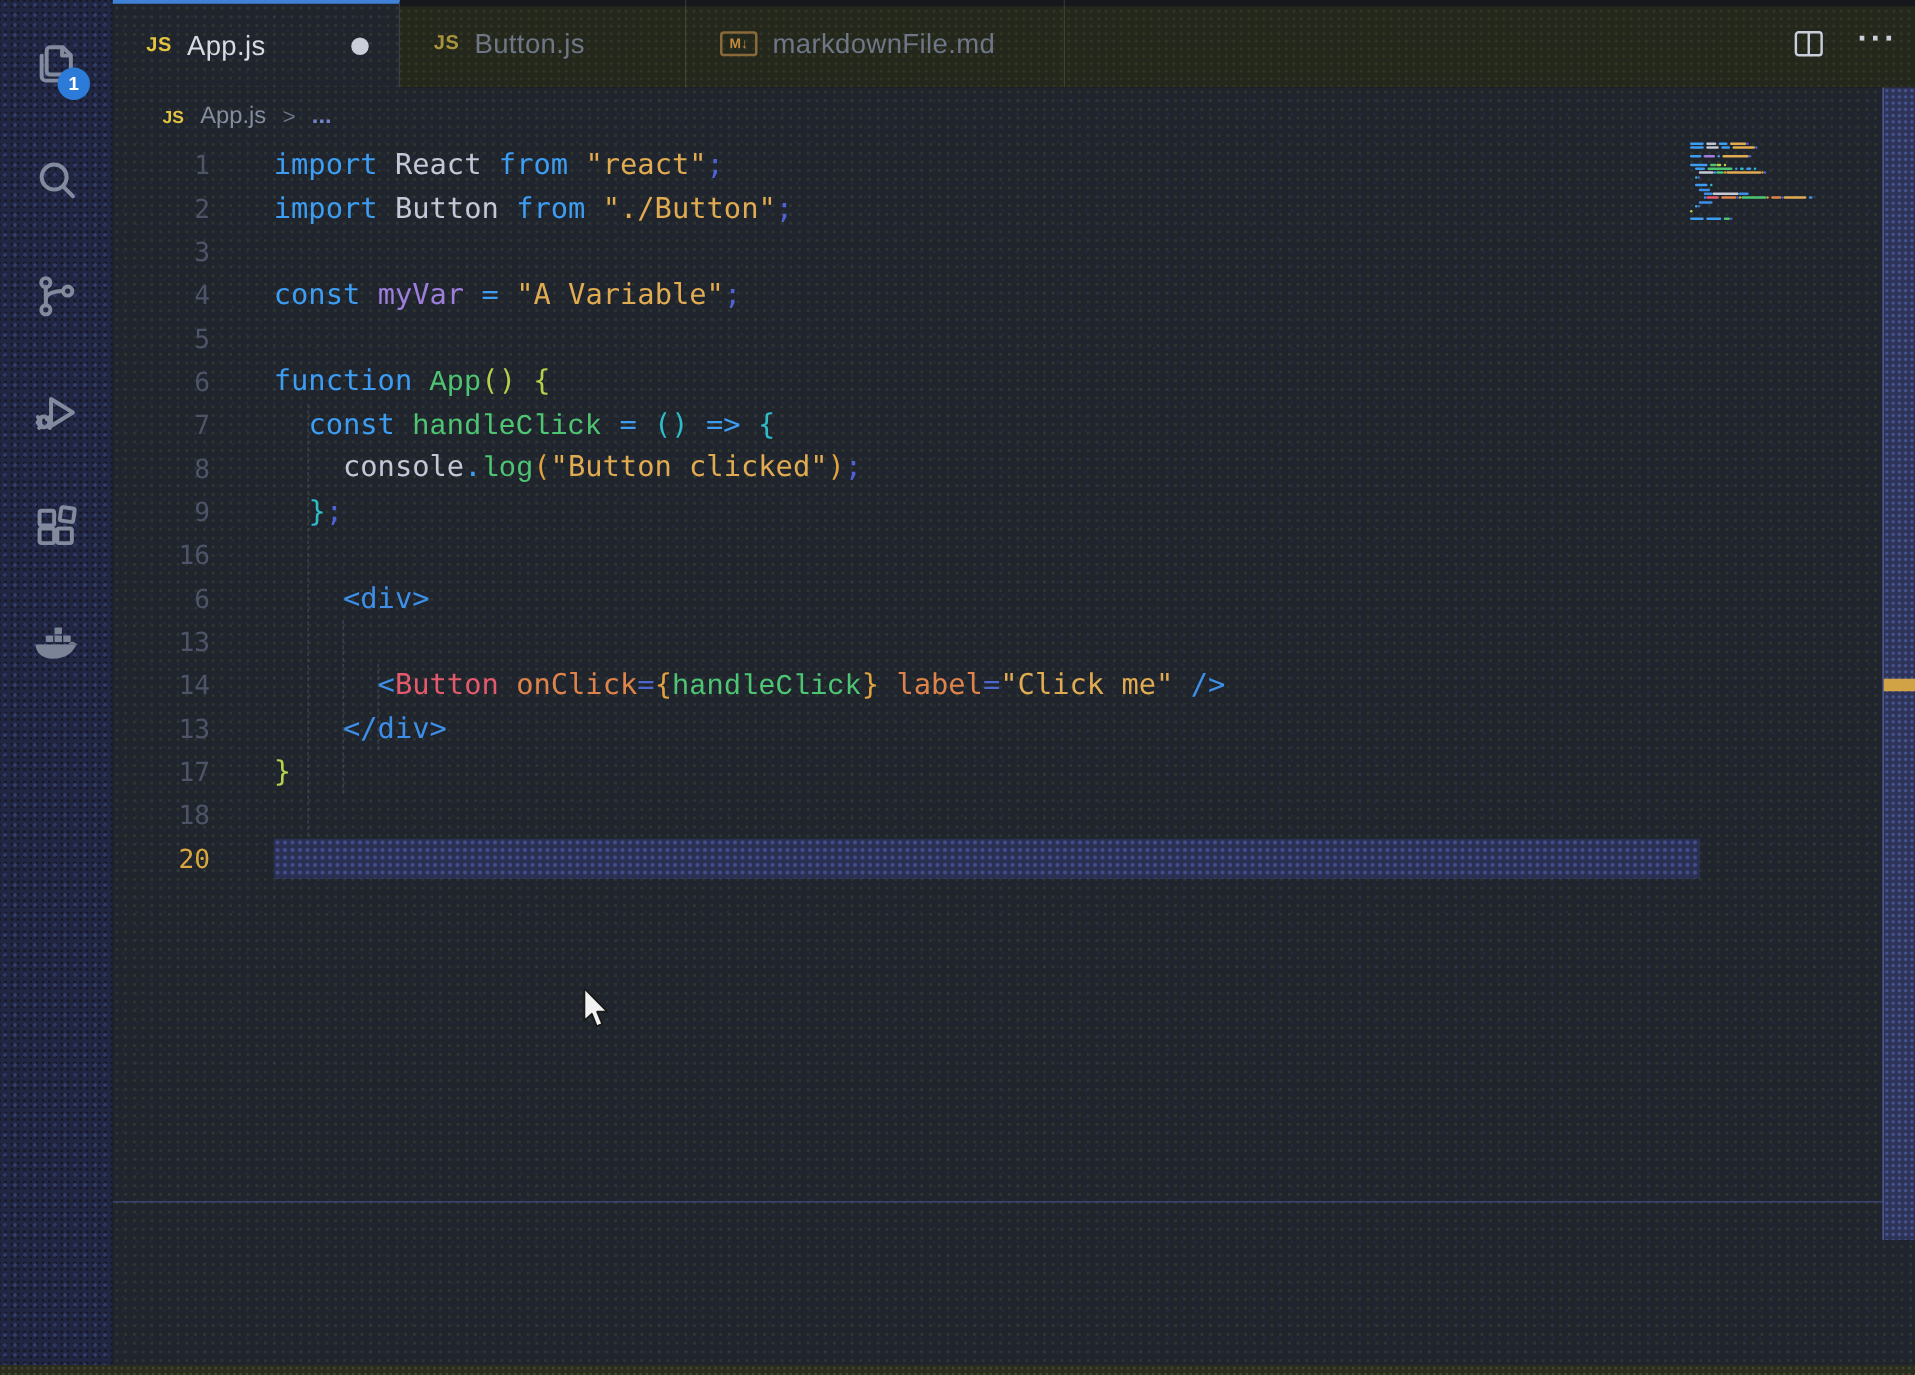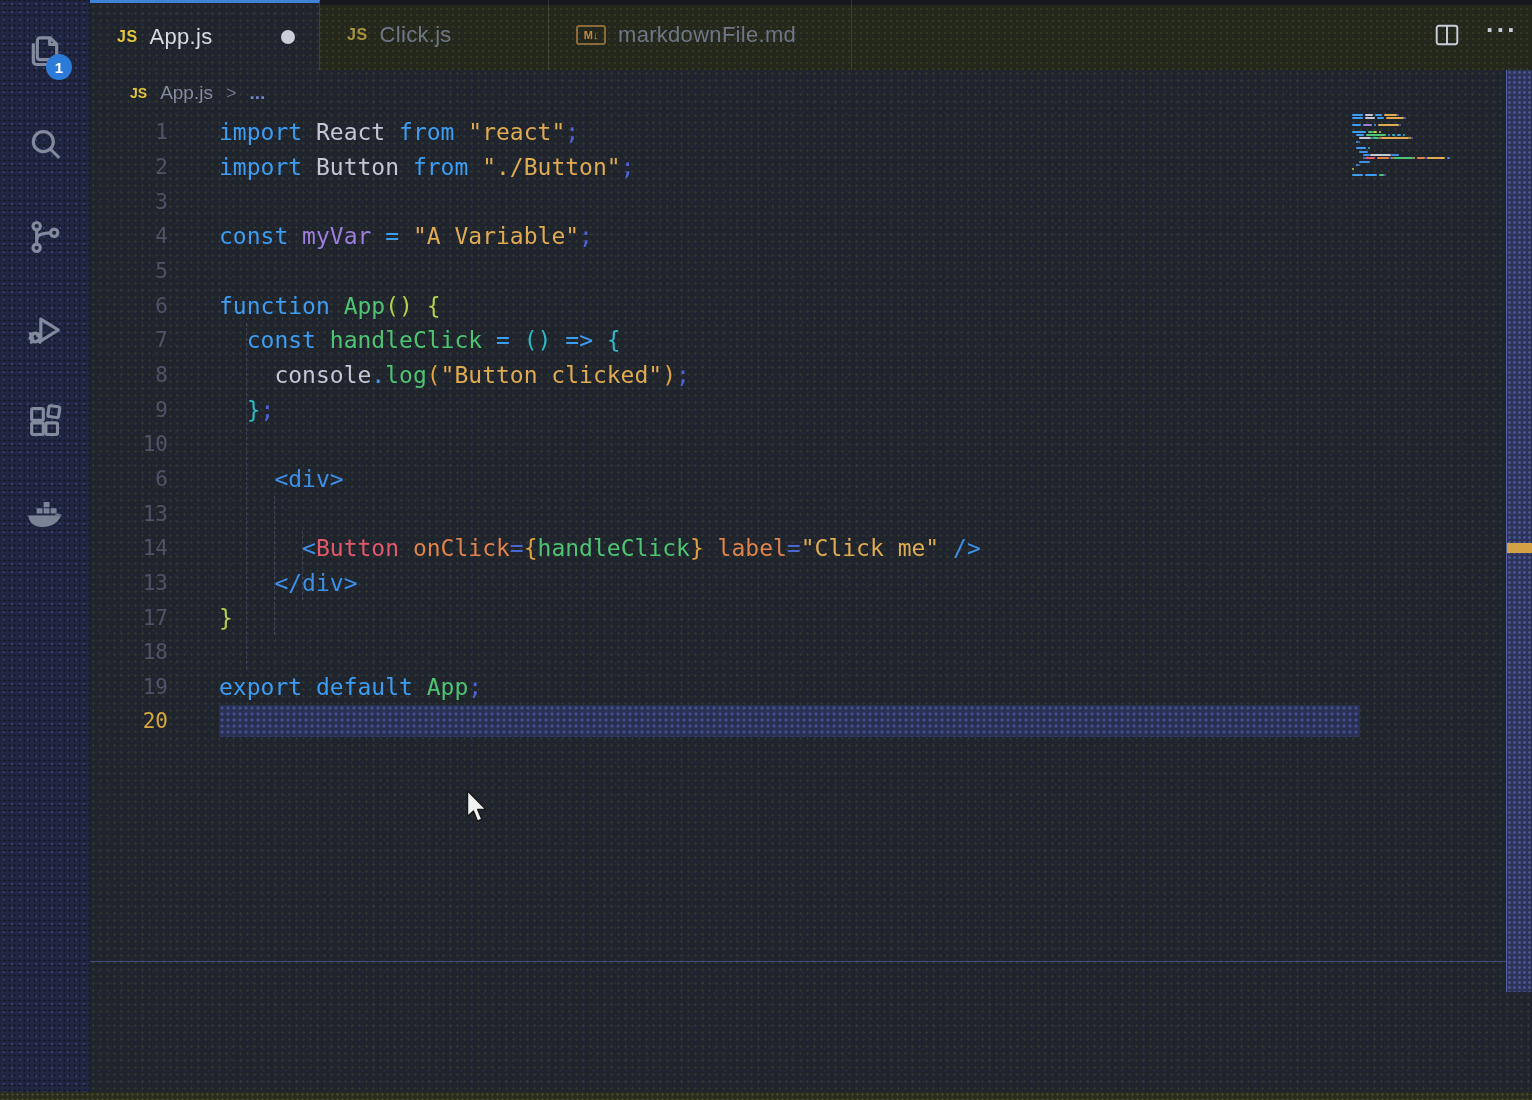--- a/index.html
+++ b/index.html
@@ -80,21 +80,21 @@
          font-size:21px; color:#4d5467; flex:none; }
   .row.active .num { color:#daa73e; }
   .row.active::after { content:""; position:absolute; left:129px; top:1px; width:1141px; height:32px;
     background-color:#2a3052;
     background-image: radial-gradient(rgba(110,125,240,.38) 1.4px, transparent 1.8px);
     background-size:6px 6px; z-index:0; }
   .code { margin-left:51px; white-space:pre; font-family:"DejaVu Sans Mono", monospace;
           font-size:23px; z-index:1; position:relative; }
   .tk-kw   { color:var(--c-kw); }
   .tk-ident{ color:var(--c-ident); }
-  .tk-fn   { color:var(--c-fn); }
+  .tk-fn   { color:var(--c-fn);font-family:Liberation Mono, monospace; }
   .tk-var  { color:var(--c-var); }
   .tk-str  { color:var(--c-str); }
   .tk-attr { color:var(--c-attr); }
   .tk-comp { color:var(--c-comp); }
   .tk-tag  { color:var(--c-tag); }
   .tk-text { color:var(--c-text); }
   .tk-b1   { color:var(--c-b1); }
   .tk-b2   { color:var(--c-b2); }
   .tk-b3   { color:var(--c-b3); }
   .tk-semi { color:var(--c-semi); }
@@ -181,21 +181,21 @@
   <div class="tabbar tex-tabs">
     <div class="tabbar-top"></div>
     <div class="tabs">
       <div class="tab active tex-editor" style="width:230px">
         <span class="js-glyph">JS</span>
         <span class="label">App.js</span>
         <span class="mod-dot"></span>
       </div>
       <div class="tab inactive" style="width:229px">
         <span class="js-glyph">JS</span>
-        <span class="label">Click.js</span>
+        <span class="label">Button.js</span>
       </div>
       <div class="tab inactive" style="width:303px">
         <span class="md-glyph">M↓</span>
         <span class="label">markdownFile.md</span>
       </div>
     </div>
     <div class="tab-actions">
       <svg width="26" height="24" viewBox="0 0 24 22" style="stroke:#c9cedb; fill:none; stroke-width:1.8">
         <rect x="2.5" y="2.5" width="19" height="17" rx="2"></rect>
         <line x1="12" y1="2.5" x2="12" y2="19.5"></line>
@@ -244,21 +244,21 @@
       </div>
       <div class="row">
         <div class="num">8</div>
         <div class="code"><span class="tk-sp">    </span><span class="tk-ident">console</span><span class="tk-op">.</span><span class="tk-fn">log</span><span class="tk-b3">(</span><span class="tk-str">"Button clicked"</span><span class="tk-b3">)</span><span class="tk-semi">;</span></div>
       </div>
       <div class="row">
         <div class="num">9</div>
         <div class="code"><span class="tk-sp">  </span><span class="tk-b2">}</span><span class="tk-semi">;</span></div>
       </div>
       <div class="row">
-        <div class="num">10</div>
+        <div class="num">16</div>
         <div class="code"></div>
       </div>
       <div class="row">
         <div class="num">6</div>
         <div class="code"><span class="tk-sp">    </span><span class="tk-tag">&lt;div&gt;</span></div>
       </div>
       <div class="row">
         <div class="num">13</div>
       </div>
       <div class="row">
@@ -269,24 +269,20 @@
         <div class="num">13</div>
         <div class="code"><span class="tk-sp">    </span><span class="tk-tag">&lt;/div&gt;</span></div>
       </div>
       <div class="row">
         <div class="num">17</div>
         <div class="code"><span class="tk-b1">}</span></div>
       </div>
       <div class="row">
         <div class="num">18</div>
         <div class="code"></div>
-      </div>
-      <div class="row">
-        <div class="num">19</div>
-        <div class="code"><span class="tk-kw">export</span><span class="tk-sp"> </span><span class="tk-kw">default</span><span class="tk-sp"> </span><span class="tk-fn">App</span><span class="tk-semi">;</span></div>
       </div>
       <div class="row active">
         <div class="num">20</div>
         <div class="code"></div>
       </div>
     </div>
 
   <div class="guide" style="left:246px; top:323px; height:346px;"></div>
   <div class="guide" style="left:274px; top:496px; height:139px;"></div>
   <div class="guide" style="left:302px; top:531px; height:69px;"></div>

